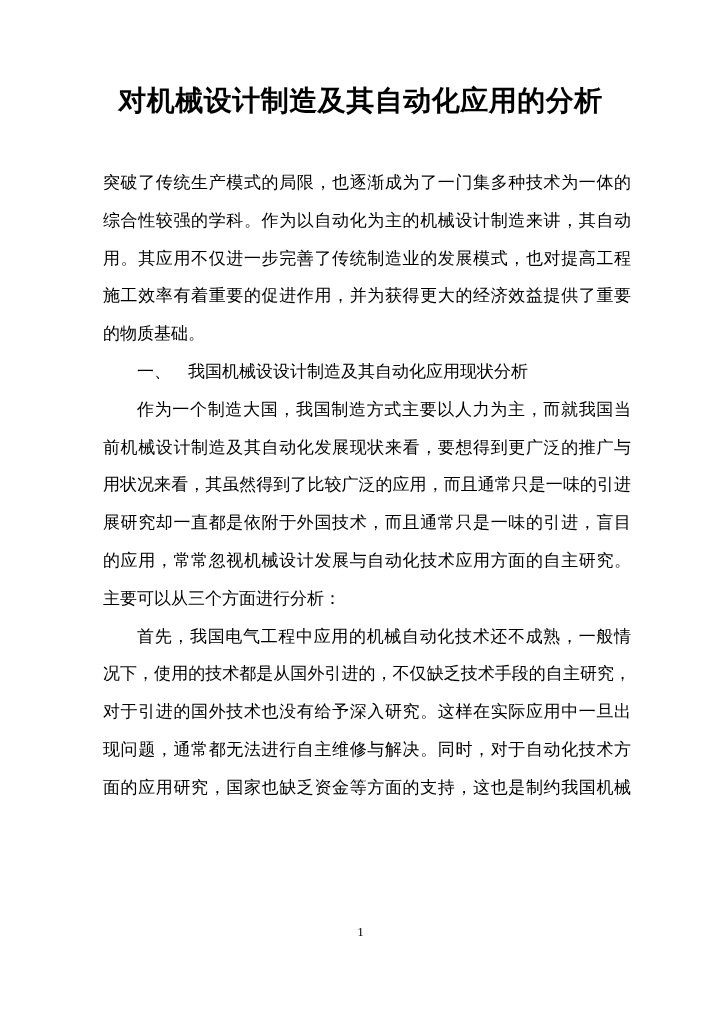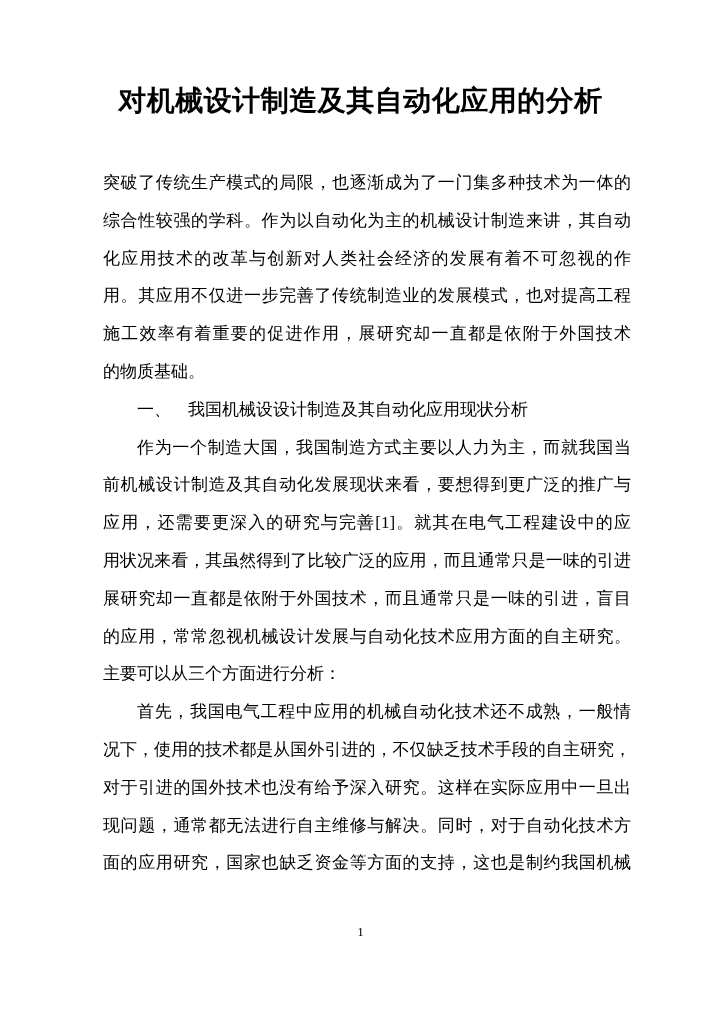--- a/index.html
+++ b/index.html
@@ -64,28 +64,26 @@
 </style>
 </head>
 <body>
 
 <div class="page">
   <div class="doc-title">对机械设计制造及其自动化应用的分析</div>
 
   <div class="doc-body">
       <div class="line">突破了传统生产模式的局限，也逐渐成为了一门集多种技术为一体的</div>
       <div class="line">综合性较强的学科。作为以自动化为主的机械设计制造来讲，其自动</div>
-      <div class="line">化应用技术的改革与创新对人类社会经济的发展有着不可忽视的作</div>
       <div class="line">用。其应用不仅进一步完善了传统制造业的发展模式，也对提高工程</div>
-      <div class="line">施工效率有着重要的促进作用，展研究却一直都是依附于外国技术</div>
+      <div class="line">施工效率有着重要的促进作用，并为获得更大的经济效益提供了重要</div>
       <div class="line para-end">的物质基础。</div>
       <div class="line heading indent para-end">一、　我国机械设设计制造及其自动化应用现状分析</div>
       <div class="line indent">作为一个制造大国，我国制造方式主要以人力为主，而就我国当</div>
       <div class="line">前机械设计制造及其自动化发展现状来看，要想得到更广泛的推广与</div>
-      <div class="line">应用，还需要更深入的研究与完善[1]。就其在电气工程建设中的应</div>
       <div class="line">用状况来看，其虽然得到了比较广泛的应用，而且通常只是一味的引进</div>
       <div class="line">展研究却一直都是依附于外国技术，而且通常只是一味的引进，盲目</div>
       <div class="line">的应用，常常忽视机械设计发展与自动化技术应用方面的自主研究。</div>
       <div class="line para-end">主要可以从三个方面进行分析：</div>
       <div class="line indent">首先，我国电气工程中应用的机械自动化技术还不成熟，一般情</div>
       <div class="line">况下，使用的技术都是从国外引进的，不仅缺乏技术手段的自主研究，</div>
       <div class="line">对于引进的国外技术也没有给予深入研究。这样在实际应用中一旦出</div>
       <div class="line">现问题，通常都无法进行自主维修与解决。同时，对于自动化技术方</div>
       <div class="line">面的应用研究，国家也缺乏资金等方面的支持，这也是制约我国机械</div>
     </div>

